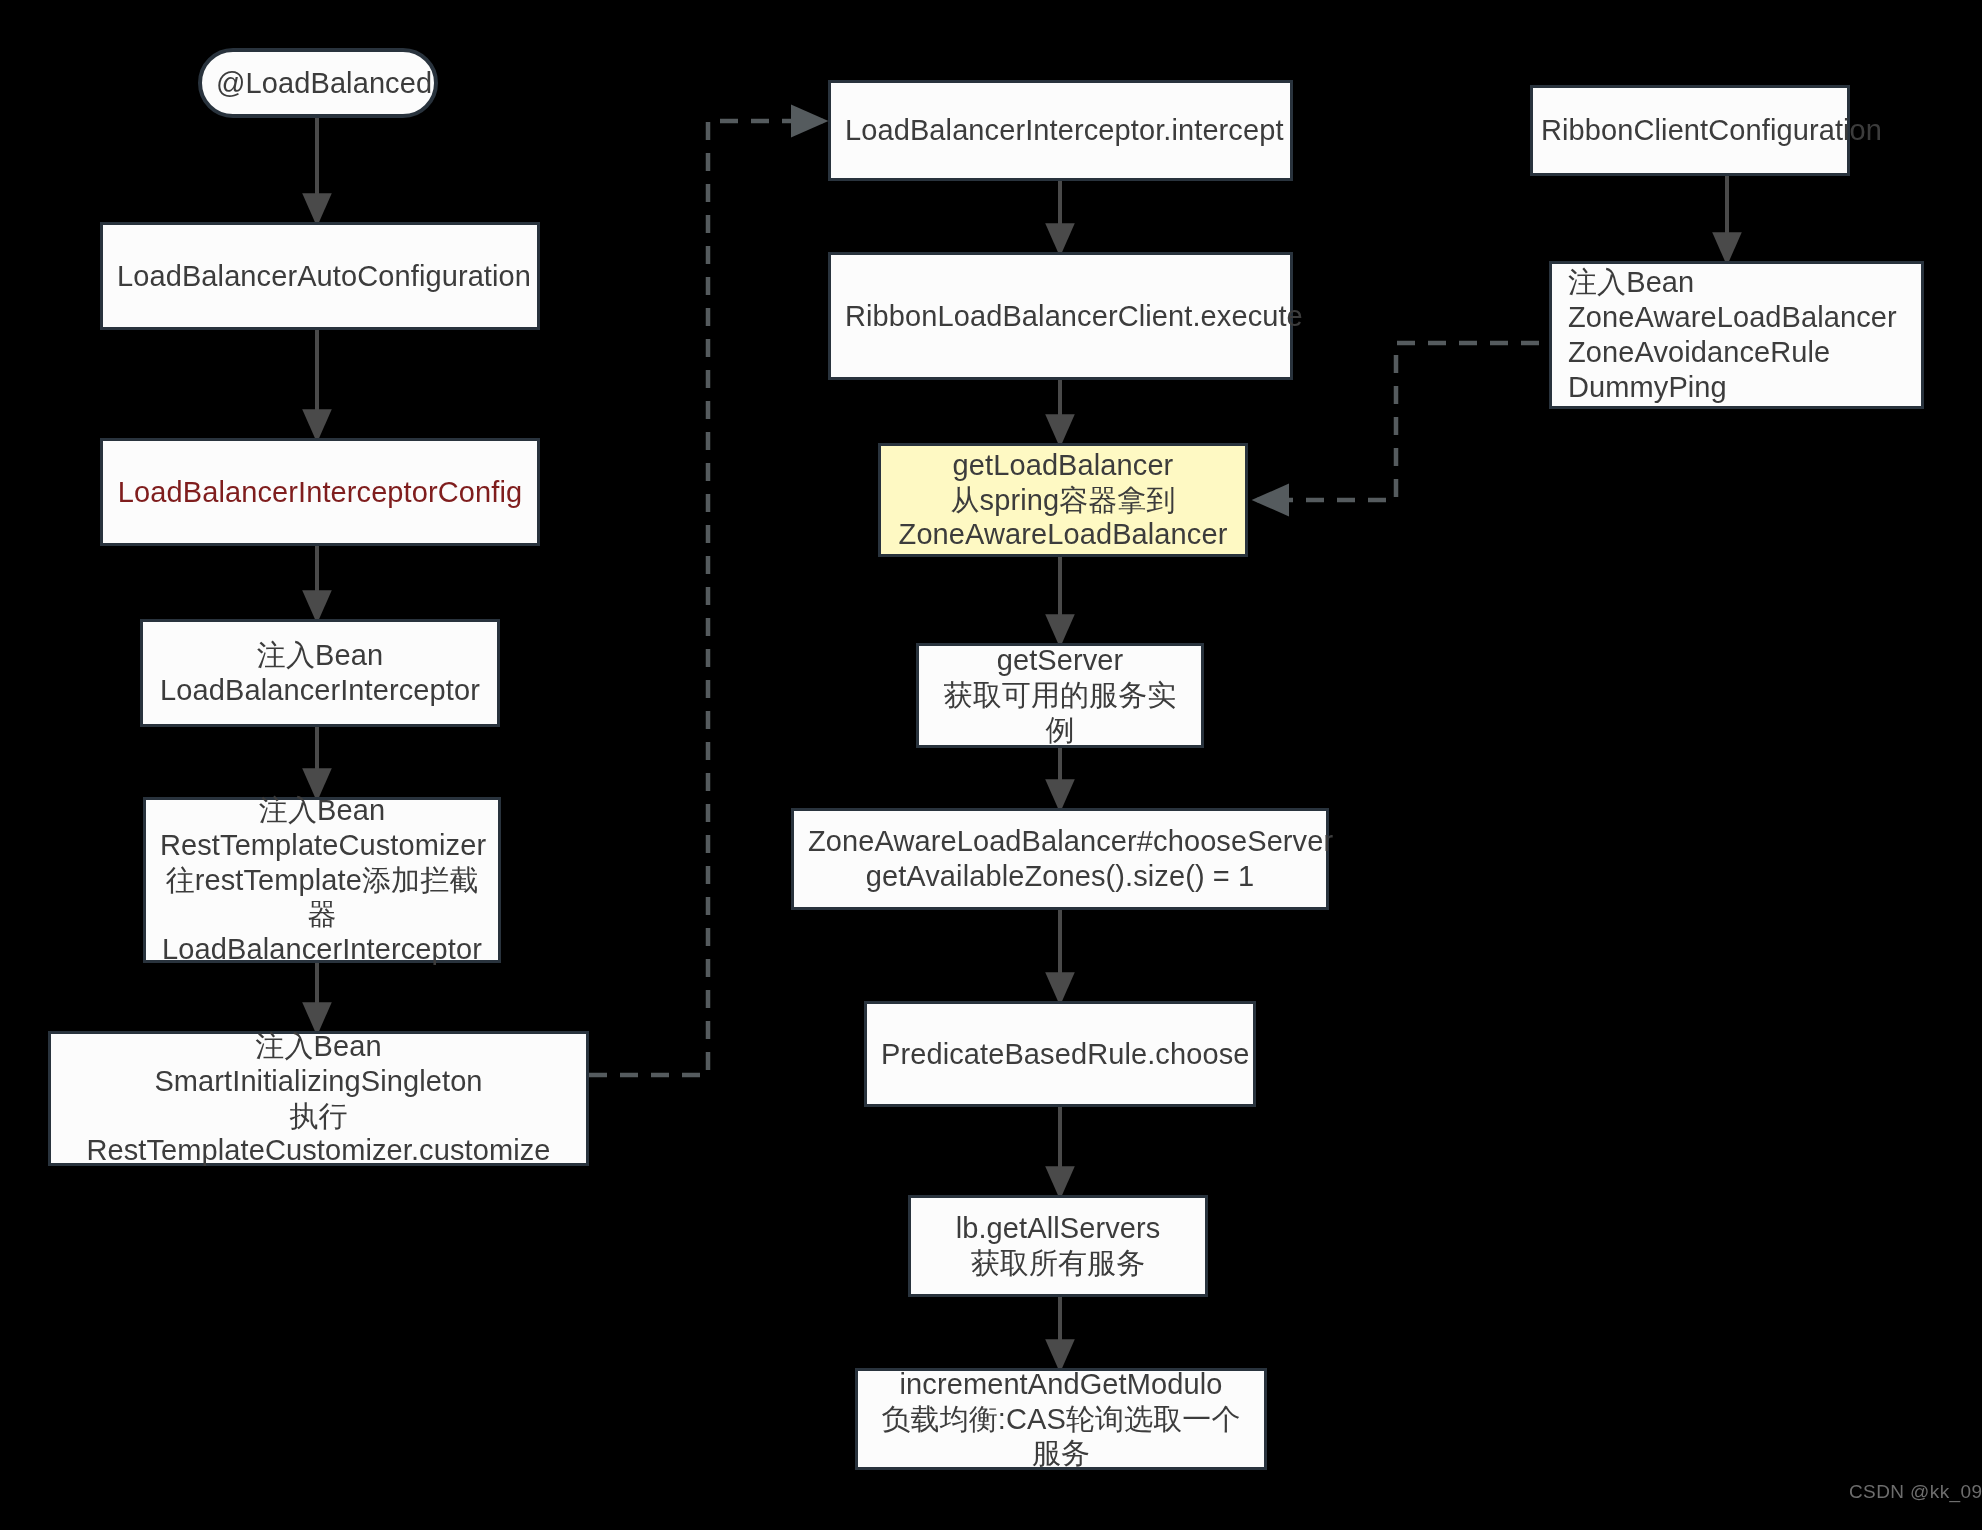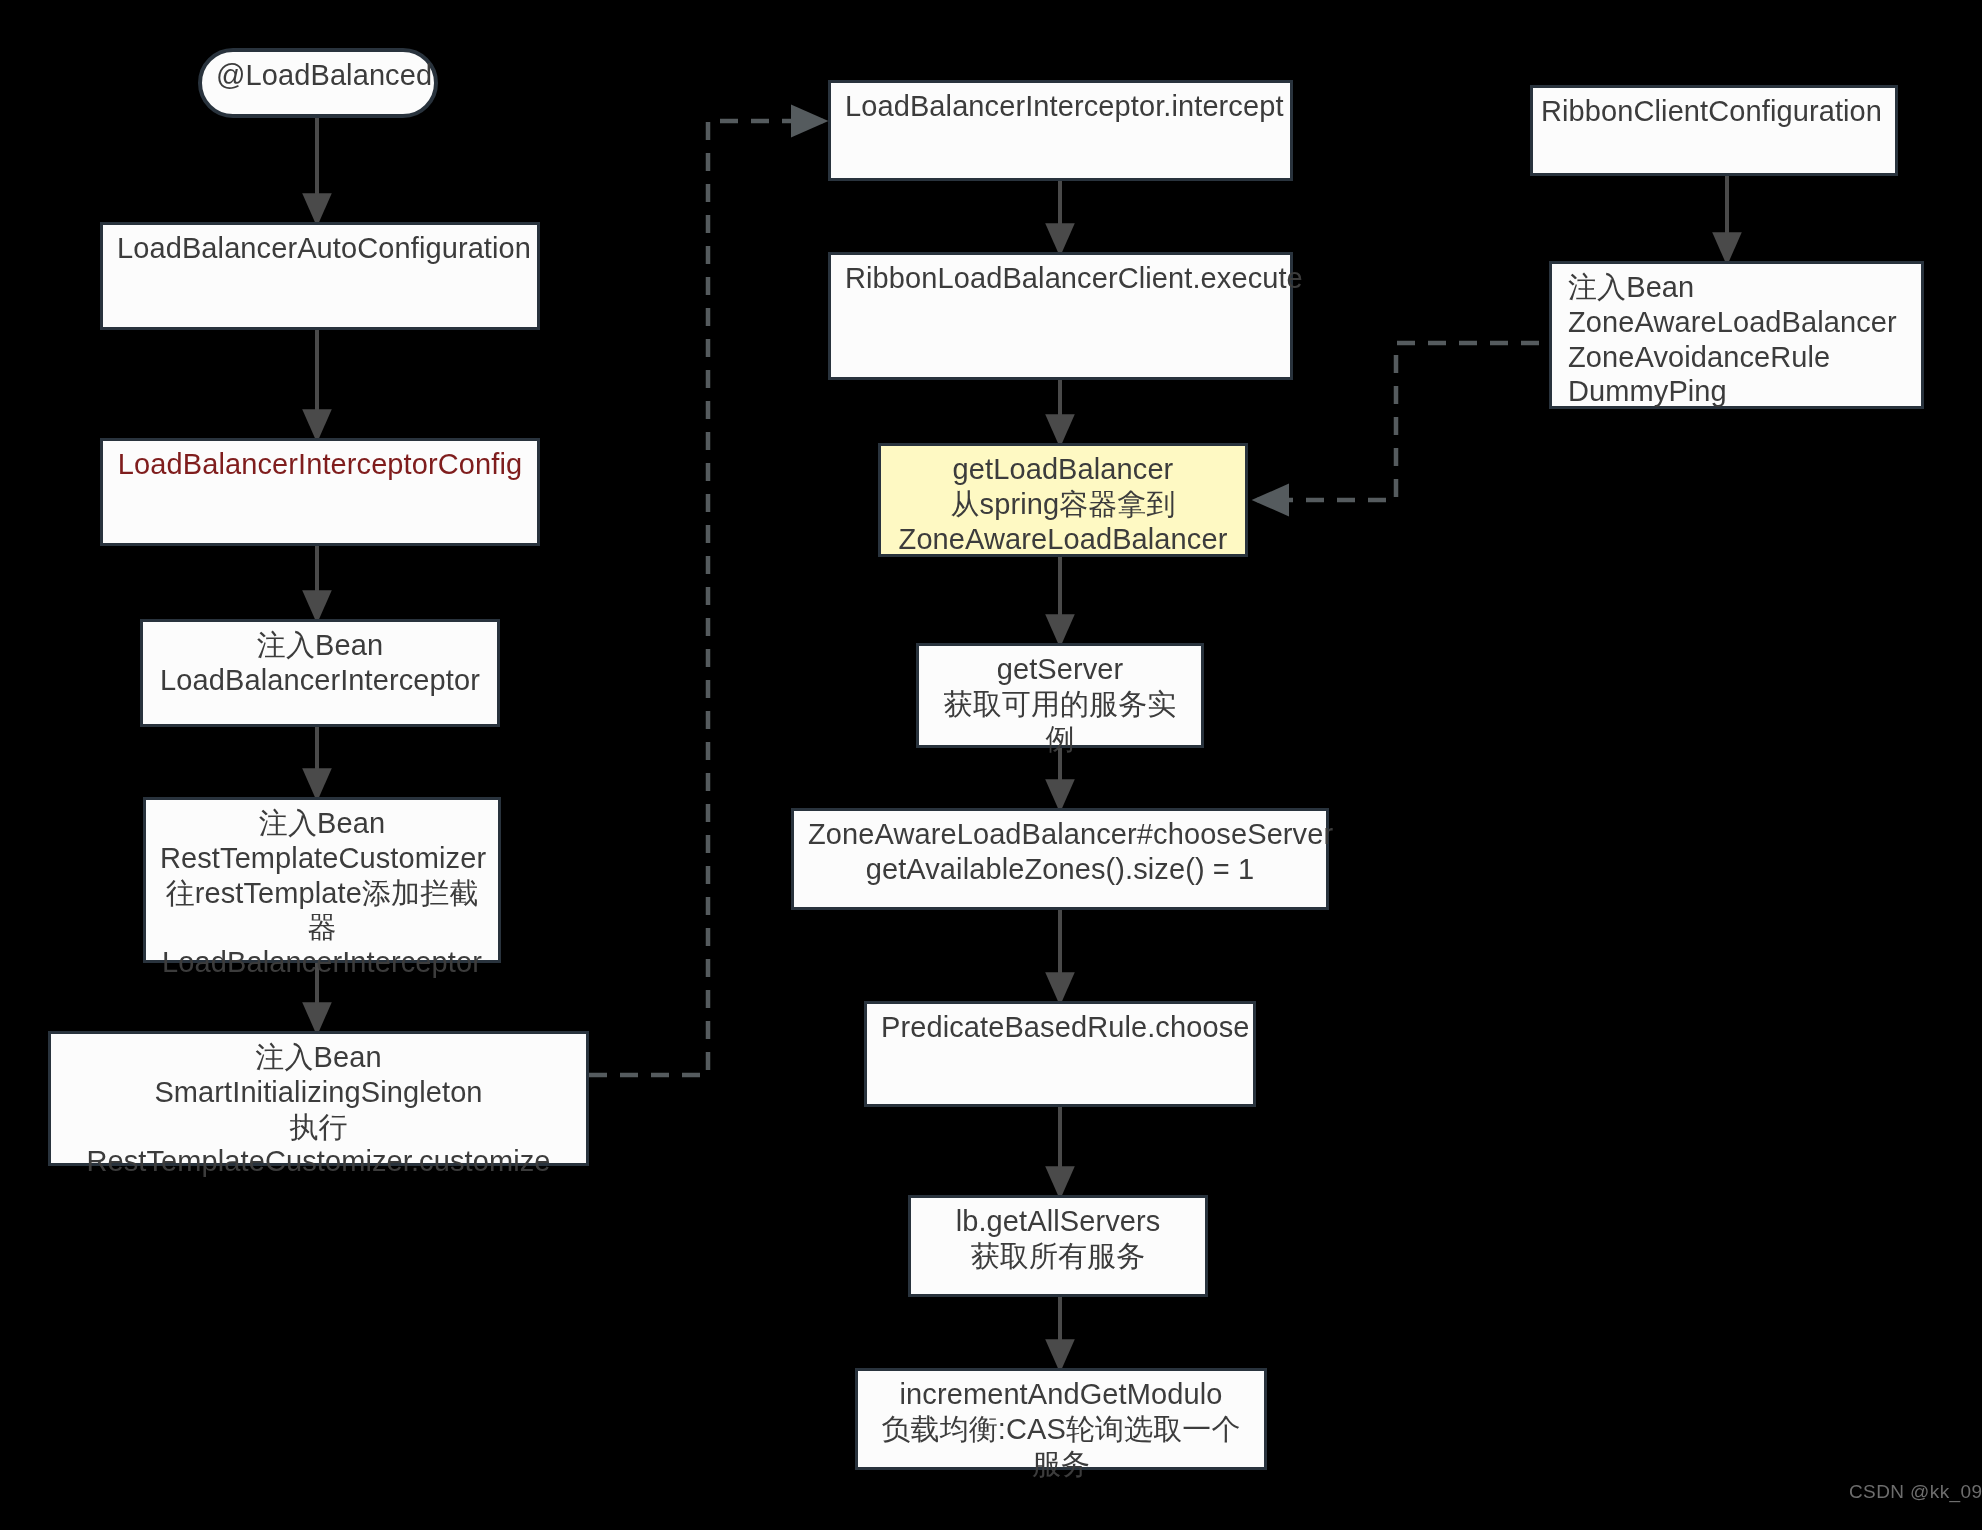--- a/index.html
+++ b/index.html
@@ -22,21 +22,21 @@
     width:1982px;
     height:1530px;
     pointer-events:none;
   }
   .node{
     position:absolute;
     background:#fcfcfc;
     border:3px solid #29333d;
     box-sizing:border-box;
     display:flex;
-    align-items:flex-start;
+    align-items:center;
     justify-content:center;
     text-align:center;
     color:#3c3c3c;
     font-size:29px;
     line-height:1.20;
     letter-spacing:0.1px;
     padding:6px 14px;
     white-space:pre-line;
   }
   .node.rounded{
@@ -159,21 +159,21 @@
   <div class="node" style="left: 908px; top: 1195px; width: 300px; height: 102px; background: rgb(252, 252, 252); border-color: rgb(41, 51, 61); color: rgb(60, 60, 60);">
     <span class="lines">lb.getAllServers
 获取所有服务</span>
   </div>
 
   <div class="node" style="left: 855px; top: 1368px; width: 412px; height: 102px; background: rgb(252, 252, 252); border-color: rgb(41, 51, 61); color: rgb(60, 60, 60);">
     <span class="lines">incrementAndGetModulo
 负载均衡:CAS轮询选取一个服务</span>
   </div>
 
-  <div class="node" style="left: 1530px; top: 85px; width: 368px; height: 91px; background: rgb(252, 252, 252); border-color: rgb(41, 51, 61); color: rgb(60, 60, 60); padding-left: 8px;">
+  <div class="node" style="left: 1530px; top: 85px; width: 320px; height: 91px; background: rgb(252, 252, 252); border-color: rgb(41, 51, 61); color: rgb(60, 60, 60); padding-left: 8px;">
     <span class="lines">RibbonClientConfiguration</span>
   </div>
 
   <div class="node leftalign" style="left: 1549px; top: 261px; width: 375px; height: 148px; background: rgb(252, 252, 252); border-color: rgb(41, 51, 61); color: rgb(60, 60, 60);">
     <span class="lines">注入Bean
 ZoneAwareLoadBalancer
 ZoneAvoidanceRule
 DummyPing</span>
   </div>
 

